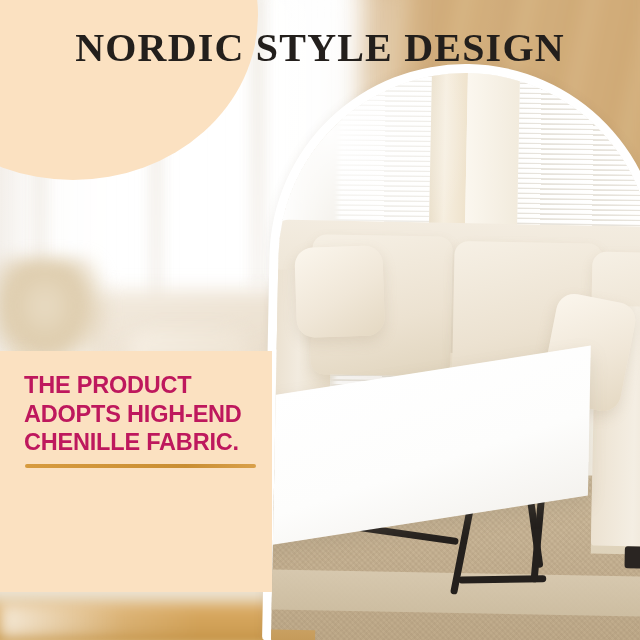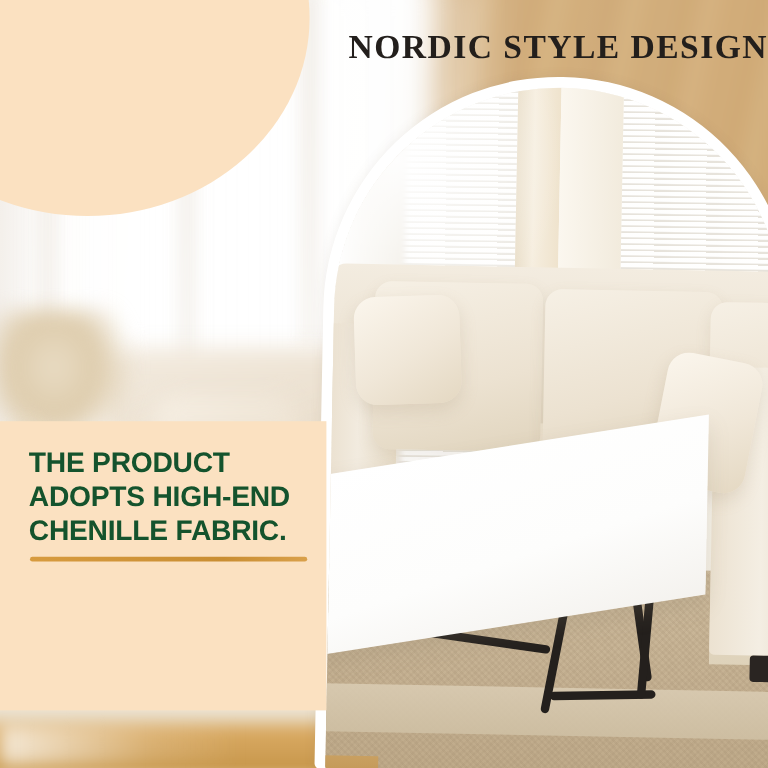--- a/index.html
+++ b/index.html
@@ -221,41 +221,41 @@
     background: #2a2522; border-radius: 3px;
   }
   .sofa-base-r {
     left: 318px; top: 400px; width: 92px; height: 78px;
     background: linear-gradient(180deg,#eae0cd,#ded2ba);
   }
 
   
   .headline {
     position: absolute; left: 0; top: 24px; width: 640px;
-    text-align: right;
+    text-align: center;
     font-family: "Liberation Serif", "DejaVu Serif", serif;
-    font-size: 28px;
+    font-size: 40px;
     font-weight: 700;
     letter-spacing: 1.2px;
     color: #231f1c;
     white-space: nowrap;
   }
 
   
   .text-panel {
     position: absolute; left: 0; top: 351px; width: 272px; height: 241px;
     background: #fbe1c1;
   }
   .panel-heading {
     position: absolute; left: 24px; top: 20px; width: 236px;
     font-size: 23.5px;
     font-weight: 700;
     line-height: 1.22;
     letter-spacing: -0.2px;
-    color: #14532d;
+    color: #be185d;
     text-transform: uppercase;
   }
   .panel-rule {
     position: absolute; left: 25px; top: 113px; width: 231px; height: 4px;
     background: linear-gradient(90deg,#d79b3f,#c98e33 70%,#d9a04a);
     border-radius: 2px;
   }
   .panel-body {
     position: absolute; left: 25px; top: 138px; width: 238px;
     font-size: 14.6px;

